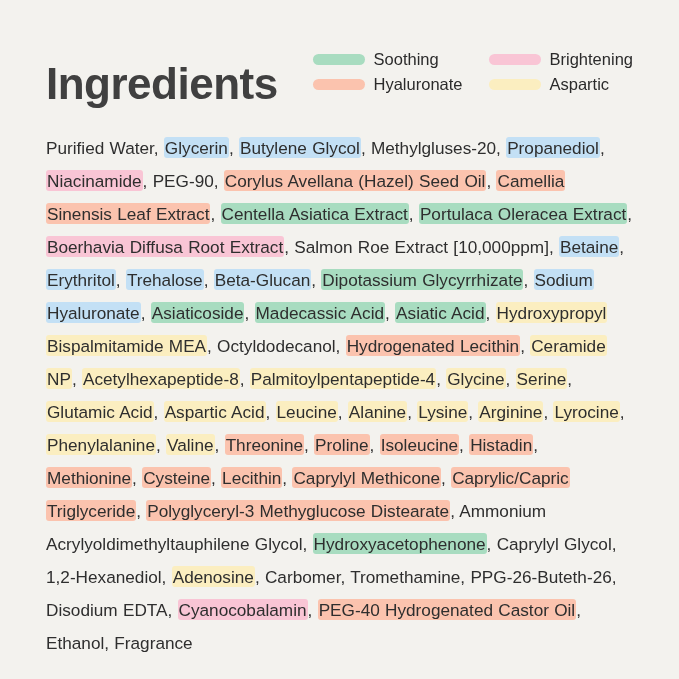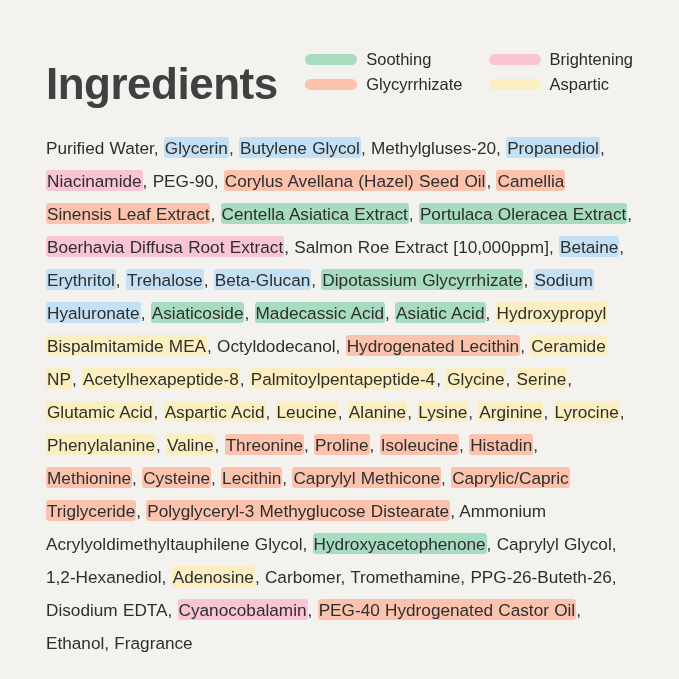--- a/index.html
+++ b/index.html
@@ -88,21 +88,21 @@
       <div class="legend-item">
         <span class="legend-swatch" style="background: rgb(168, 220, 192);"></span>
         <span class="legend-label">Soothing</span>
       </div>
       <div class="legend-item">
         <span class="legend-swatch" style="background: rgb(249, 197, 213);"></span>
         <span class="legend-label">Brightening</span>
       </div>
       <div class="legend-item">
         <span class="legend-swatch" style="background: rgb(251, 195, 174);"></span>
-        <span class="legend-label">Glycyrrhizate</span>
+        <span class="legend-label">Hyaluronate</span>
       </div>
       <div class="legend-item">
         <span class="legend-swatch" style="background: rgb(251, 238, 192);"></span>
         <span class="legend-label">Aspartic</span>
       </div>
     </div>
   </div>
 
   <div class="ingredients"><span>Purified Water, </span><span class="hl" style="background: rgb(195, 224, 245);">Glycerin</span><span>, </span><span class="hl" style="background: rgb(195, 224, 245);">Butylene Glycol</span><span>, Methylgluses-20, </span><span class="hl" style="background: rgb(195, 224, 245);">Propanediol</span><span>, </span><span class="hl" style="background: rgb(249, 197, 213);">Niacinamide</span><span>, PEG-90, </span><span class="hl" style="background: rgb(251, 195, 174);">Corylus Avellana (Hazel) Seed Oil</span><span>, </span><span class="hl" style="background: rgb(251, 195, 174);">Camellia Sinensis Leaf Extract</span><span>, </span><span class="hl" style="background: rgb(168, 220, 192);">Centella Asiatica Extract</span><span>, </span><span class="hl" style="background: rgb(168, 220, 192);">Portulaca Oleracea Extract</span><span>, </span><span class="hl" style="background: rgb(249, 197, 213);">Boerhavia Diffusa Root Extract</span><span>, Salmon Roe Extract [10,000ppm], </span><span class="hl" style="background: rgb(195, 224, 245);">Betaine</span><span>, </span><span class="hl" style="background: rgb(195, 224, 245);">Erythritol</span><span>, </span><span class="hl" style="background: rgb(195, 224, 245);">Trehalose</span><span>, </span><span class="hl" style="background: rgb(195, 224, 245);">Beta-Glucan</span><span>, </span><span class="hl" style="background: rgb(168, 220, 192);">Dipotassium Glycyrrhizate</span><span>, </span><span class="hl" style="background: rgb(195, 224, 245);">Sodium Hyaluronate</span><span>, </span><span class="hl" style="background: rgb(168, 220, 192);">Asiaticoside</span><span>, </span><span class="hl" style="background: rgb(168, 220, 192);">Madecassic Acid</span><span>, </span><span class="hl" style="background: rgb(168, 220, 192);">Asiatic Acid</span><span>, </span><span class="hl" style="background: rgb(251, 238, 192);">Hydroxypropyl Bispalmitamide MEA</span><span>, Octyldodecanol, </span><span class="hl" style="background: rgb(251, 195, 174);">Hydrogenated Lecithin</span><span>, </span><span class="hl" style="background: rgb(251, 238, 192);">Ceramide NP</span><span>, </span><span class="hl" style="background: rgb(251, 238, 192);">Acetylhexapeptide-8</span><span>, </span><span class="hl" style="background: rgb(251, 238, 192);">Palmitoylpentapeptide-4</span><span>, </span><span class="hl" style="background: rgb(251, 238, 192);">Glycine</span><span>, </span><span class="hl" style="background: rgb(251, 238, 192);">Serine</span><span>, </span><span class="hl" style="background: rgb(251, 238, 192);">Glutamic Acid</span><span>, </span><span class="hl" style="background: rgb(251, 238, 192);">Aspartic Acid</span><span>, </span><span class="hl" style="background: rgb(251, 238, 192);">Leucine</span><span>, </span><span class="hl" style="background: rgb(251, 238, 192);">Alanine</span><span>, </span><span class="hl" style="background: rgb(251, 238, 192);">Lysine</span><span>, </span><span class="hl" style="background: rgb(251, 238, 192);">Arginine</span><span>, </span><span class="hl" style="background: rgb(251, 238, 192);">Lyrocine</span><span>, </span><span class="hl" style="background: rgb(251, 238, 192);">Phenylalanine</span><span>, </span><span class="hl" style="background: rgb(251, 238, 192);">Valine</span><span>, </span><span class="hl" style="background: rgb(251, 195, 174);">Threonine</span><span>, </span><span class="hl" style="background: rgb(251, 195, 174);">Proline</span><span>, </span><span class="hl" style="background: rgb(251, 195, 174);">Isoleucine</span><span>, </span><span class="hl" style="background: rgb(251, 195, 174);">Histadin</span><span>, </span><span class="hl" style="background: rgb(251, 195, 174);">Methionine</span><span>, </span><span class="hl" style="background: rgb(251, 195, 174);">Cysteine</span><span>, </span><span class="hl" style="background: rgb(251, 195, 174);">Lecithin</span><span>, </span><span class="hl" style="background: rgb(251, 195, 174);">Caprylyl Methicone</span><span>, </span><span class="hl" style="background: rgb(251, 195, 174);">Caprylic/Capric Triglyceride</span><span>, </span><span class="hl" style="background: rgb(251, 195, 174);">Polyglyceryl-3 Methyglucose Distearate</span><span>, Ammonium Acrylyoldimethyltauphilene Glycol, </span><span class="hl" style="background: rgb(168, 220, 192);">Hydroxyacetophenone</span><span>, Caprylyl Glycol, 1,2-Hexanediol, </span><span class="hl" style="background: rgb(251, 238, 192);">Adenosine</span><span>, Carbomer, Tromethamine, PPG-26-Buteth-26, Disodium EDTA, </span><span class="hl" style="background: rgb(249, 197, 213);">Cyanocobalamin</span><span>, </span><span class="hl" style="background: rgb(251, 195, 174);">PEG-40 Hydrogenated Castor Oil</span><span>, Ethanol, Fragrance</span></div>
 

